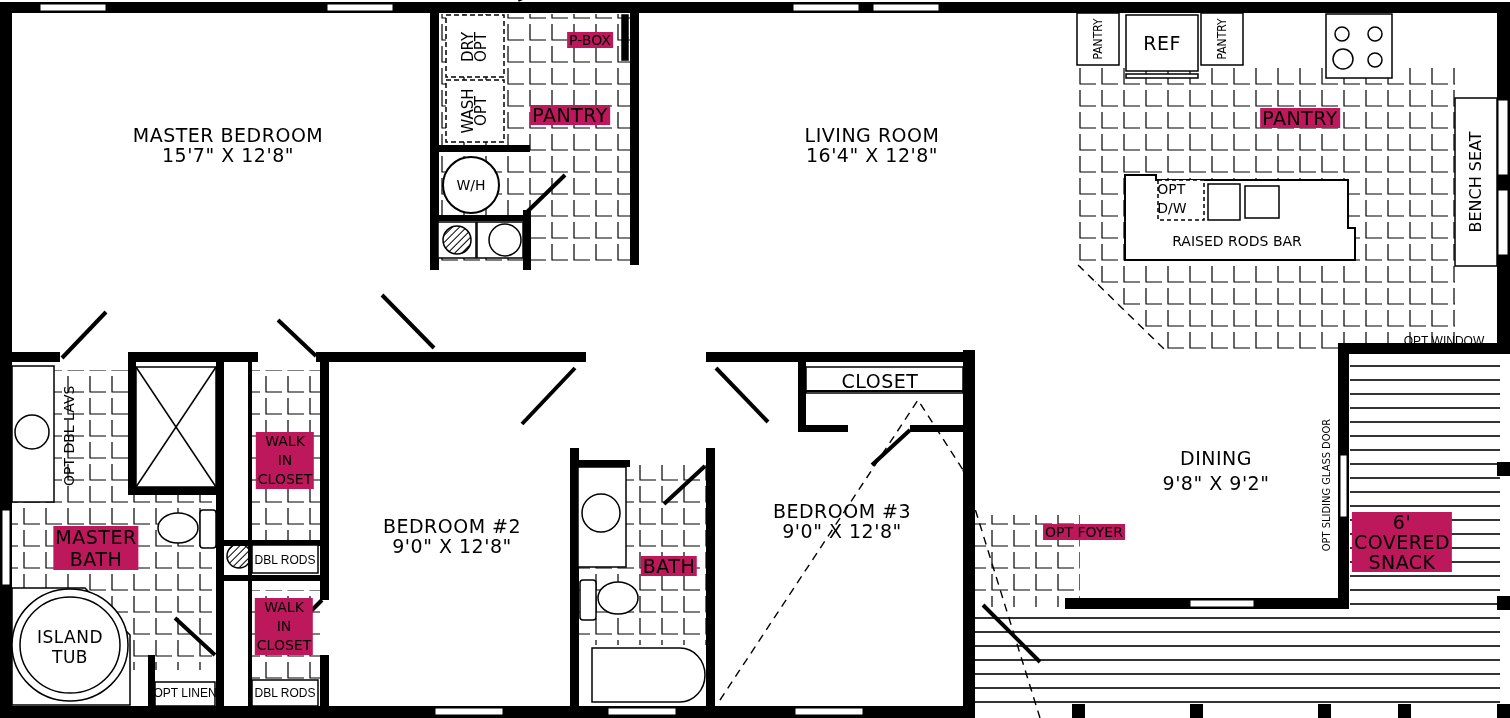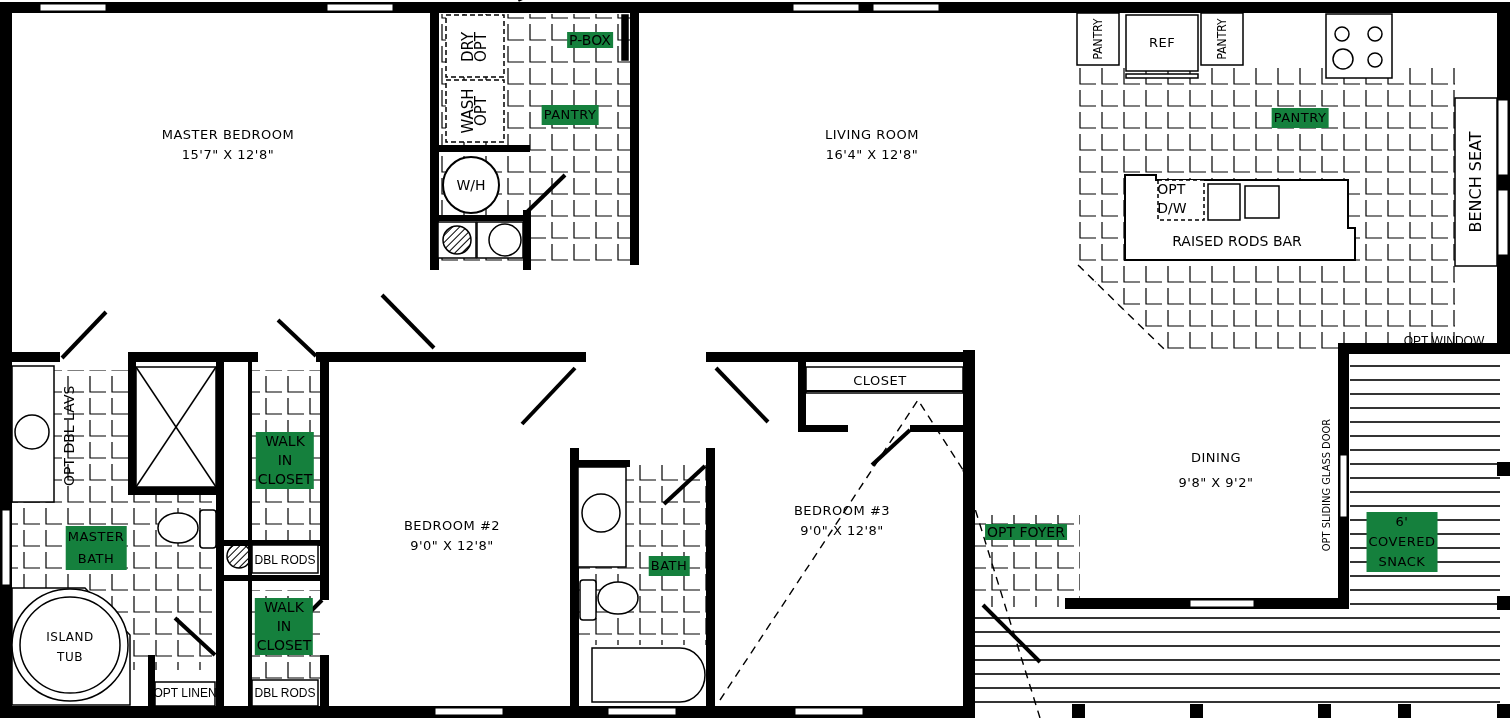--- a/index.html
+++ b/index.html
@@ -1,21 +1,21 @@
 <!DOCTYPE html>
 <html><head>
 <meta charset="utf-8">
 <style>
   html,body{margin:0;padding:0;background:#fff;}
   body{width:1510px;height:718px;position:relative;overflow:hidden;font-family:"Liberation Sans",sans-serif;color:#000;}
   #plan{position:absolute;left:0;top:0;width:1510px;height:718px;}
-  .lbl{position:absolute;font-family:"DejaVu Sans",sans-serif;font-size:13px;line-height:20px;text-align:center;white-space:nowrap;transform:translateX(-50%);letter-spacing:0.5px;}
+  .lbl{position:absolute;font-family:"DejaVu Sans",sans-serif;font-size:19px;line-height:20px;text-align:center;white-space:nowrap;transform:translateX(-50%);letter-spacing:0.5px;}
   .sm{font-size:14px;line-height:16px;letter-spacing:0;}
   .xs{font-size:12px;line-height:14px;letter-spacing:0;font-family:"Liberation Sans",sans-serif;font-stretch:condensed;}
-  .bg{background:#15803d;padding:0 2px;}
+  .bg{background:#be185d;padding:0 2px;}
   .vert{position:absolute;transform-origin:center;white-space:nowrap;font-family:"DejaVu Sans",sans-serif;}
 </style>
 </head>
 <body>
 
 <svg id="plan" viewBox="0 0 1510 718" xmlns="http://www.w3.org/2000/svg">
   <defs>
     <pattern id="tile" width="22" height="22" patternUnits="userSpaceOnUse">
       <path d="M2 2 V18 H18" fill="none" stroke="#000" stroke-width="1.2"></path>
     </pattern>
@@ -221,21 +221,21 @@
   <div>WALK</div>
   <div>IN</div>
   <div>CLOSET</div>
 </div>
 <div class="lbl" style="left:880px;top:371px">CLOSET</div>
 <div class="lbl bg" style="left:1402px;top:512px;line-height:20px">
   <div>6'</div>
   <div>COVERED</div>
   <div>SNACK</div>
 </div>
-<div class="lbl sm bg" style="left:1026px;top:524px">OPT FOYER</div>
+<div class="lbl sm bg" style="left:1084px;top:524px">OPT FOYER</div>
 
 <div class="lbl sm bg" style="left:590px;top:32px">P-BOX</div>
 <div class="vert" style="left:444px;top:34px;width:62px;height:26px;transform:rotate(-90deg);font-size:15px;line-height:13px;text-align:center">
   <div>DRY</div>
   <div>OPT</div>
 </div>
 <div class="vert" style="left:444px;top:98px;width:62px;height:26px;transform:rotate(-90deg);font-size:15px;line-height:13px;text-align:center">
   <div>WASH</div>
   <div>OPT</div>
 </div>
@@ -245,19 +245,19 @@
 <div class="vert xs" style="left:1194px;top:32px;width:56px;height:14px;transform:rotate(-90deg);text-align:center">PANTRY</div>
 <div class="lbl sm" style="left:1172px;top:180px;line-height:19px;text-align:left">
   <div>OPT</div>
   <div>D/W</div>
 </div>
 <div class="lbl sm" style="left:1237px;top:233px">RAISED RODS BAR</div>
 <div class="vert" style="left:1416px;top:172px;width:120px;height:20px;transform:rotate(-90deg);font-size:16px;text-align:center">BENCH SEAT</div>
 <div class="lbl xs" style="left:1444px;top:334px">OPT WINDOW</div>
 <div class="vert xs" style="left:1257px;top:478px;width:140px;height:14px;transform:rotate(-90deg);text-align:center;font-size:11px">OPT SLIDING GLASS DOOR</div>
 <div class="vert sm" style="left:19px;top:428px;width:100px;height:16px;transform:rotate(-90deg);text-align:center">OPT DBL LAVS</div>
-<div class="lbl" style="left:70px;top:627px;font-size:12px;line-height:20px">
+<div class="lbl" style="left:70px;top:627px;font-size:17px;line-height:20px">
   <div>ISLAND</div>
   <div>TUB</div>
 </div>
 <div class="lbl xs" style="left:285px;top:553px">DBL RODS</div>
 <div class="lbl xs" style="left:285px;top:686px">DBL RODS</div>
 <div class="lbl xs" style="left:185px;top:686px">OPT LINEN</div>
 
 </body></html>

